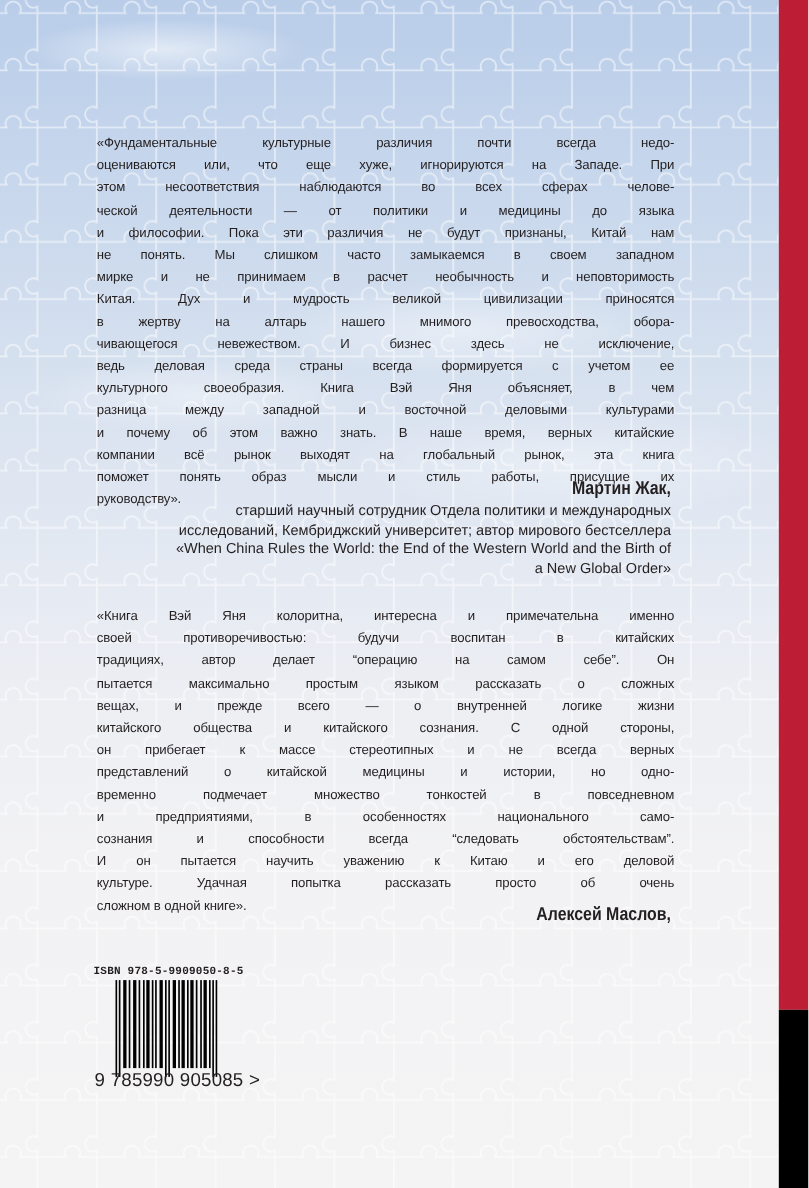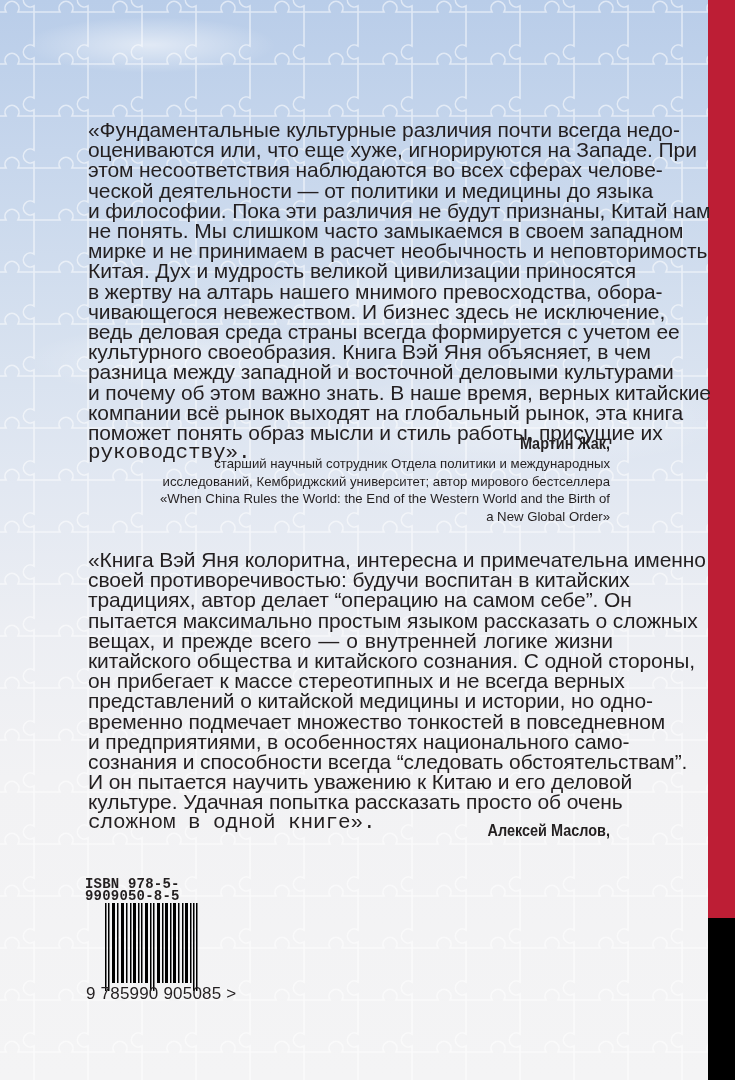--- a/index.html
+++ b/index.html
@@ -22,37 +22,37 @@
   }
   .puzzle { position: absolute; inset: 0; opacity: 0.55; }
   .spine-red {
     position: absolute; left: 708px; top: 0; width: 27px; height: 918px; background: #bd1e35;
   }
   .spine-black {
     position: absolute; left: 708px; top: 918px; width: 27px; height: 162px; background: #000;
   }
   .content { position: absolute; left: 88px; width: 525px; }
   .quote {
-    font-size: 21px; line-height: 20.2px; text-align: justify; margin: 0;
+    font-size: 12px; line-height: 20.2px; text-align: justify; margin: 0;
     letter-spacing: -0.1px;
   }
   .quote span.l { display: block; text-align-last: justify; white-space: nowrap; }
-  .quote span.l.last { text-align-last: left; font-family: Liberation Mono, monospace; }
+  .quote span.l.last { text-align-last: left; }
   .author-name {
     text-align: right; font-weight: bold; font-size: 17px; line-height: 22px;
     font-family: "Liberation Sans", sans-serif; transform: scaleX(0.85); transform-origin: right center;
     margin: 0;
   }
   .author-title {
     text-align: right; font-size: 13.2px; line-height: 17.5px; margin: 0;
   }
   .author-title span { display: block; }
   .isbn-block { position: absolute; left: 85px; top: 878px; width: 150px; }
   .isbn-text {
-    font-family: "Liberation Mono", monospace; font-size: 14px; font-weight: bold;
+    font-family: "Liberation Mono", monospace; font-size: 10px; font-weight: bold;
     letter-spacing: 0.2px; line-height: 12px; margin-left: 0;
   }
   .barcode { position: relative; height: 104px; margin-top: 1px; }
   .barcode svg { position: absolute; left: 0; top: 0; }
   .barcode-digits {
     position: absolute; top: 82px; left: 1px; font-size: 17px; line-height: 18px;
     font-family: "Liberation Sans", sans-serif; white-space: nowrap; letter-spacing: 0.2px;
   }
 </style>
 </head>

